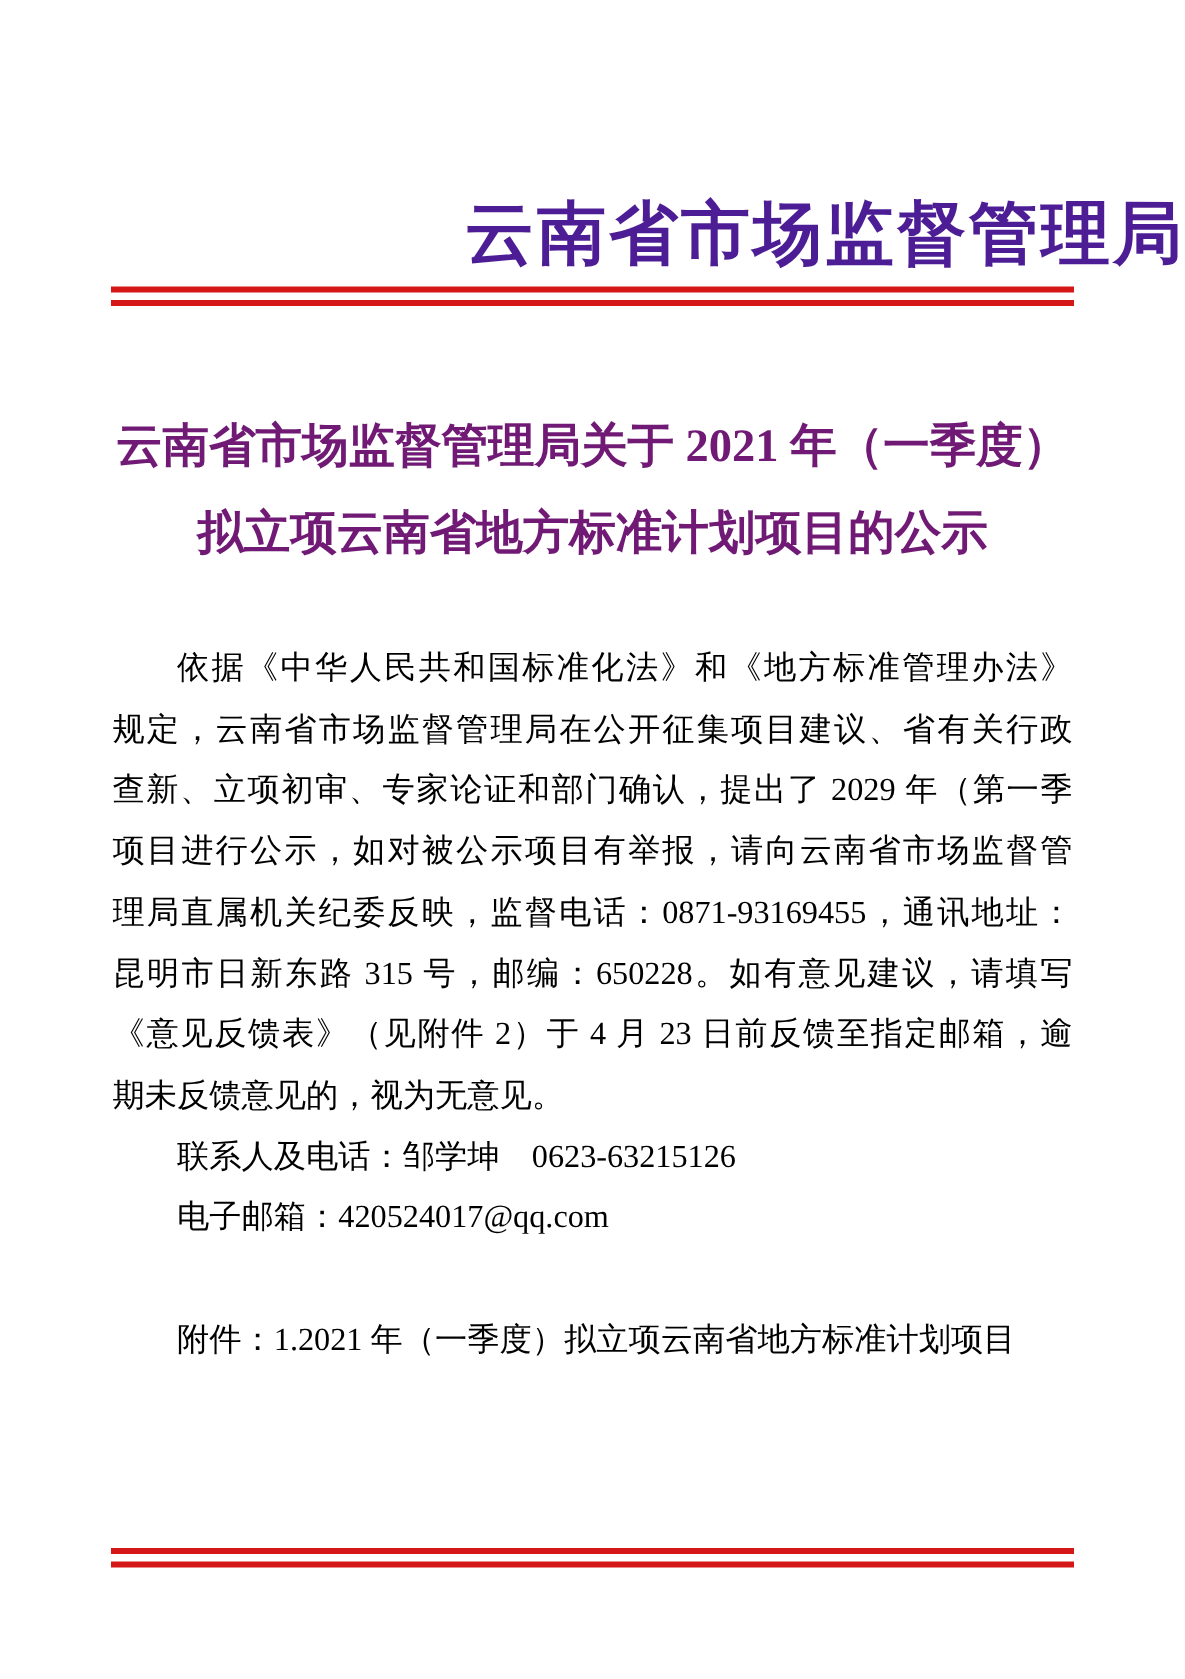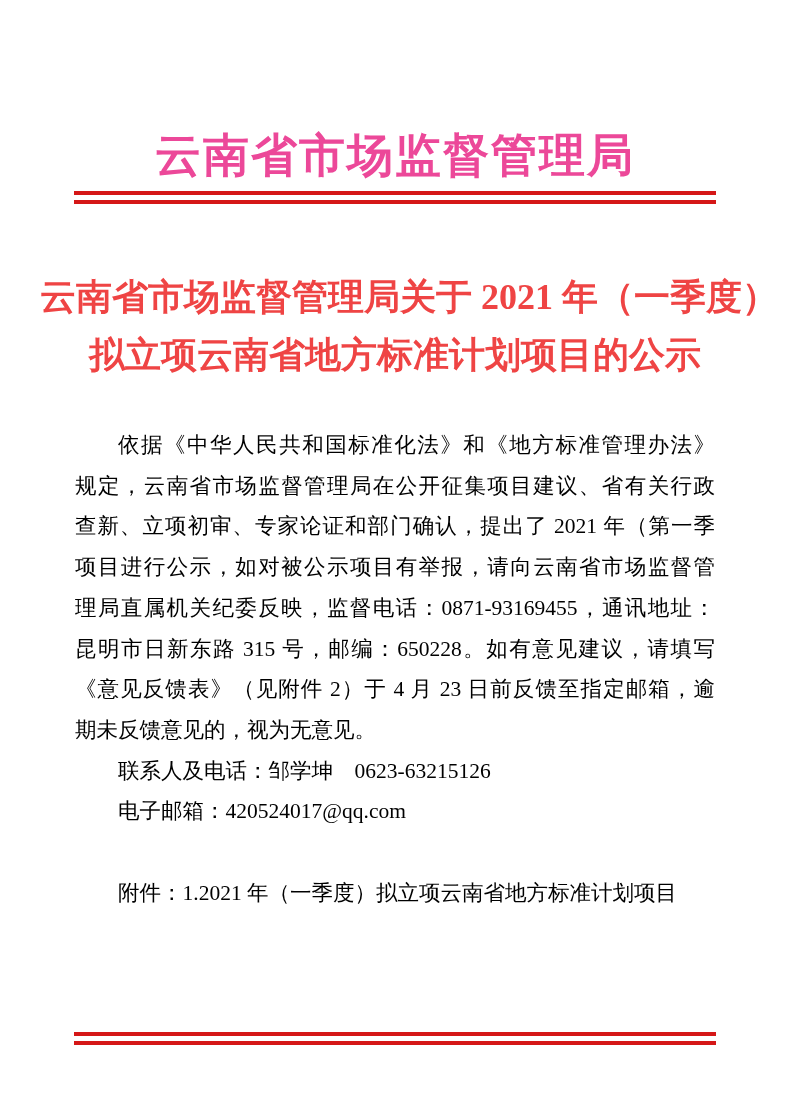--- a/index.html
+++ b/index.html
@@ -15,24 +15,24 @@
     overflow: hidden;
     font-family: "Liberation Serif", "DejaVu Serif", serif;
     color: #000000;
   }
   
   .letterhead {
     position: absolute;
     top: 130px;
     left: 0;
     width: 100%;
-    text-align: center;
+    text-align: right;
     font-size: 46px;
     font-weight: bold;
-    color: #ec4899;
+    color: #4c1d95;
     letter-spacing: 2px;
     line-height: 52px;
     white-space: nowrap;
   }
   
   .rule-group {
     position: absolute;
     left: 74px;
     width: 642px;
   }
@@ -44,24 +44,24 @@
   }
   .rule.thick { height: 4px; }
   .rule.thin { height: 3.5px; margin-top: 5px; }
   
   .doc-title {
     position: absolute;
     top: 268px;
     left: 40px;
     width: 710px;
     text-align: center;
-    font-size: 36px;
+    font-size: 31px;
     font-weight: bold;
     line-height: 58px;
-    color: #ef4444;
+    color: #701a75;
     white-space: nowrap;
   }
   
   .body-block {
     position: absolute;
     top: 425px;
     left: 75px;
     width: 640px;
     font-size: 21.5px;
     line-height: 40.7px;
@@ -98,21 +98,21 @@
   </div>
 
   <div class="doc-title">
     <div>云南省市场监督管理局关于 2021 年（一季度）</div>
     <div>拟立项云南省地方标准计划项目的公示</div>
   </div>
 
   <div class="body-block">
     <div class="bline first">依据《中华人民共和国标准化法》和《地方标准管理办法》</div>
     <div class="bline">规定，云南省市场监督管理局在公开征集项目建议、省有关行政</div>
-    <div class="bline">查新、立项初审、专家论证和部门确认，提出了 2021 年（第一季</div>
+    <div class="bline">查新、立项初审、专家论证和部门确认，提出了 2029 年（第一季</div>
     <div class="bline">项目进行公示，如对被公示项目有举报，请向云南省市场监督管</div>
     <div class="bline">理局直属机关纪委反映，监督电话：0871-93169455，通讯地址：</div>
     <div class="bline">昆明市日新东路 315 号，邮编：650228。如有意见建议，请填写</div>
     <div class="bline">《意见反馈表》（见附件 2）于 4 月 23 日前反馈至指定邮箱，逾</div>
     <div class="bline last">期未反馈意见的，视为无意见。</div>
 
     <div class="plain">联系人及电话：邹学坤　0623-63215126</div>
     <div class="plain">电子邮箱：420524017@qq.com</div>
 
     <div class="spacer-line"></div>

